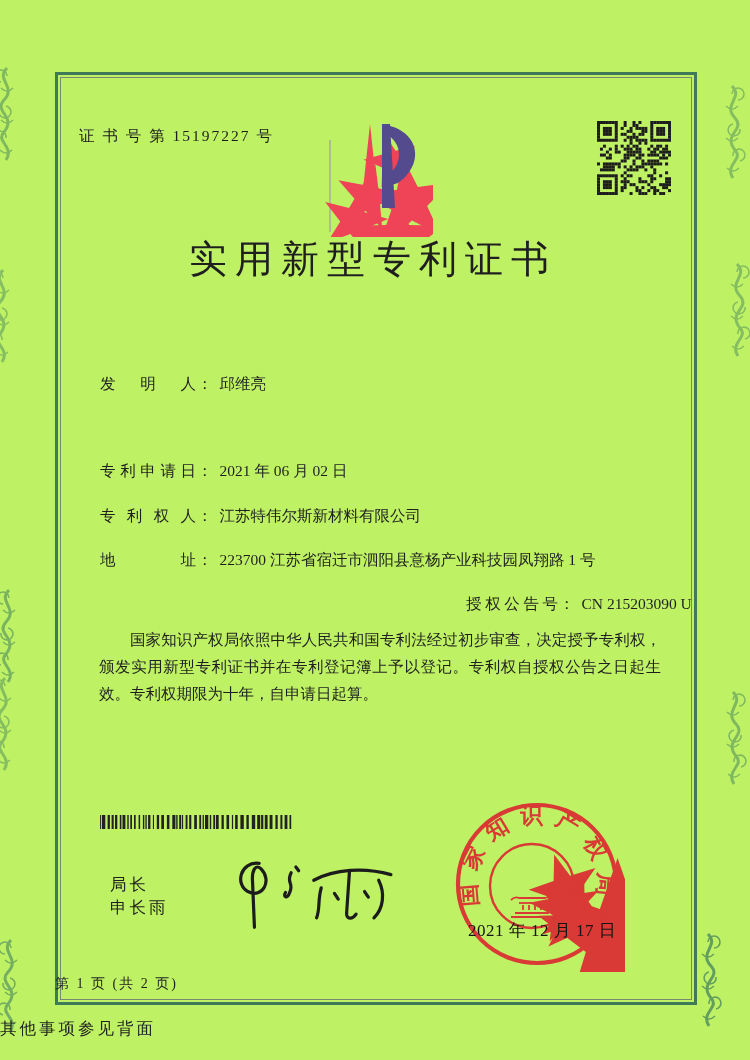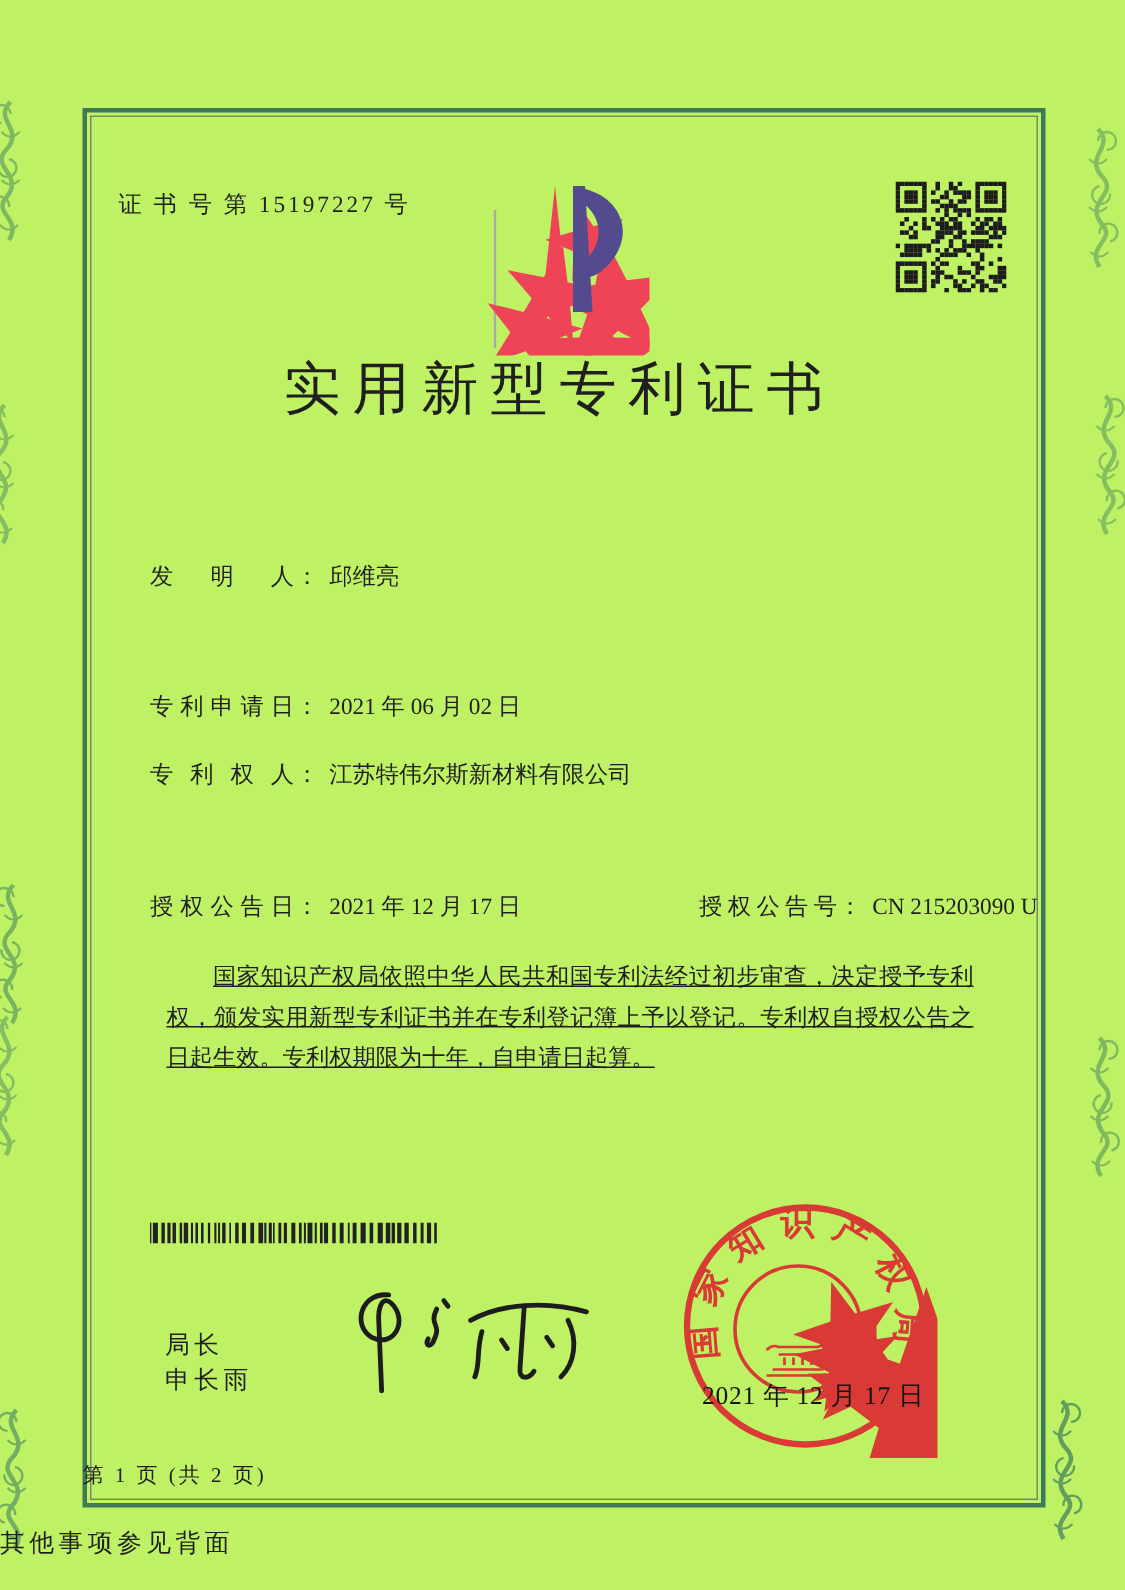--- a/index.html
+++ b/index.html
@@ -28,23 +28,23 @@
   .qr{position:absolute;left:597px;top:121px;fill:#1c1c1c;}
   .frow{position:absolute;left:100px;font-size:15.5px;white-space:nowrap;}
   .flabel{display:inline-block;width:96px;text-align:justify;text-align-last:justify;}
   .fvalue{margin-left:7px;}
   .frow .colon{margin-left:1px;}
   .col2{position:absolute;left:366px;top:0;}
   .body-text{
     position:absolute;left:99px;top:626px;width:562px;
     font-size:15.5px;line-height:27px;text-align:justify;
   }
-  .body-text p{margin:12px;text-indent:2em;text-decoration:underline;}
+  .body-text p{margin:0;text-indent:2em;}
   .barcode{position:absolute;left:100px;top:815px;fill:#222;}
-  .signer{position:absolute;left:110px;font-size:16.5px;letter-spacing:3px;margin-top:12px;}
+  .signer{position:absolute;left:110px;font-size:16.5px;letter-spacing:3px;}
   .sig{position:absolute;left:220px;top:852px;}
   .sig path{fill:none;stroke:#1c1c1c;stroke-width:3.4;stroke-linecap:round;stroke-linejoin:round;}
   .seal{position:absolute;left:449px;top:796px;}
   .seal-date{
     position:absolute;left:468px;top:919px;font-size:17px;color:#141414;
     letter-spacing:0.5px;white-space:nowrap;z-index:3;
   }
   .page-indicator{
     position:absolute;left:55px;top:975px;width:636px;text-align:left;
     font-size:14px;letter-spacing:2px;
@@ -424,24 +424,24 @@
 
   <div class="frow" style="top:374px">
     <span class="flabel">发明人</span><span class="colon">：</span><span class="fvalue">邱维亮</span>
   </div>
   <div class="frow" style="top:461px">
     <span class="flabel">专利申请日</span><span class="colon">：</span><span class="fvalue">2021 年 06 月 02 日</span>
   </div>
   <div class="frow" style="top:506px">
     <span class="flabel">专利权人</span><span class="colon">：</span><span class="fvalue">江苏特伟尔斯新材料有限公司</span>
   </div>
+  <div class="frow" style="top:550px">
+    <span class="flabel">地址</span><span class="colon">：</span><span class="fvalue">223700 江苏省宿迁市泗阳县意杨产业科技园凤翔路 1 号</span>
+  </div>
   <div class="frow" style="top:594px;width:562px">
-    <span>
-      <span class="flabel">授权公告日</span><span class="colon">：</span><span class="fvalue">2021 年 12 月 17 日</span>
-    </span>
     <span class="col2">
       <span class="flabel" style="width:92px">授权公告号</span><span class="colon">：</span><span class="fvalue">CN 215203090 U</span>
     </span>
   </div>
 
   <div class="body-text">
     <p>国家知识产权局依照中华人民共和国专利法经过初步审查，决定授予专利权，颁发实用新型专利证书并在专利登记簿上予以登记。专利权自授权公告之日起生效。专利权期限为十年，自申请日起算。</p>
   </div>
 
   <svg id="barcode" class="barcode" width="196" height="14" viewBox="0 0 196 19" preserveAspectRatio="none">

